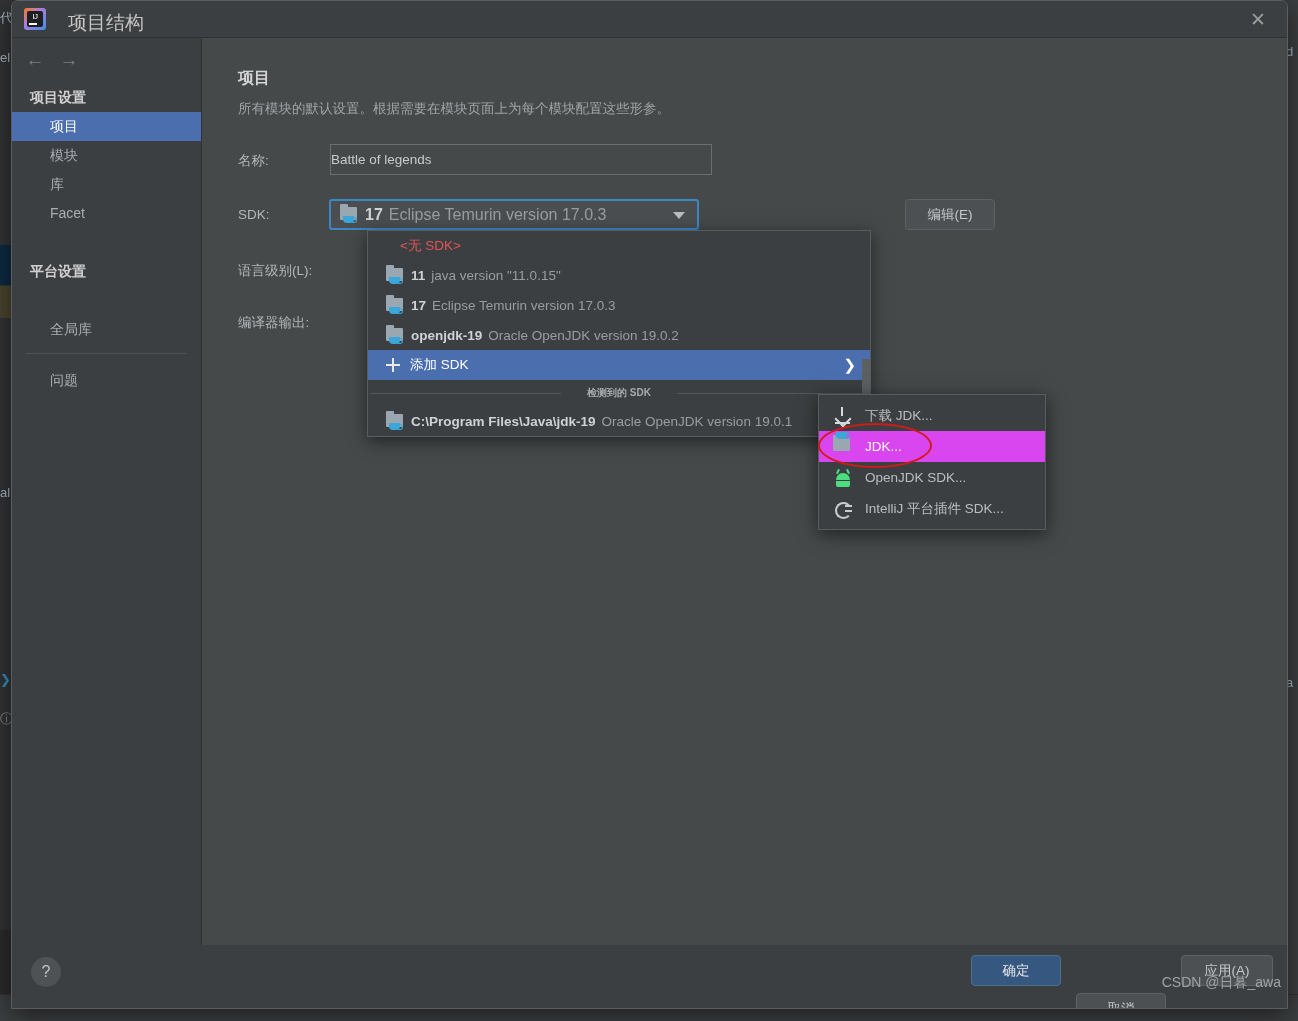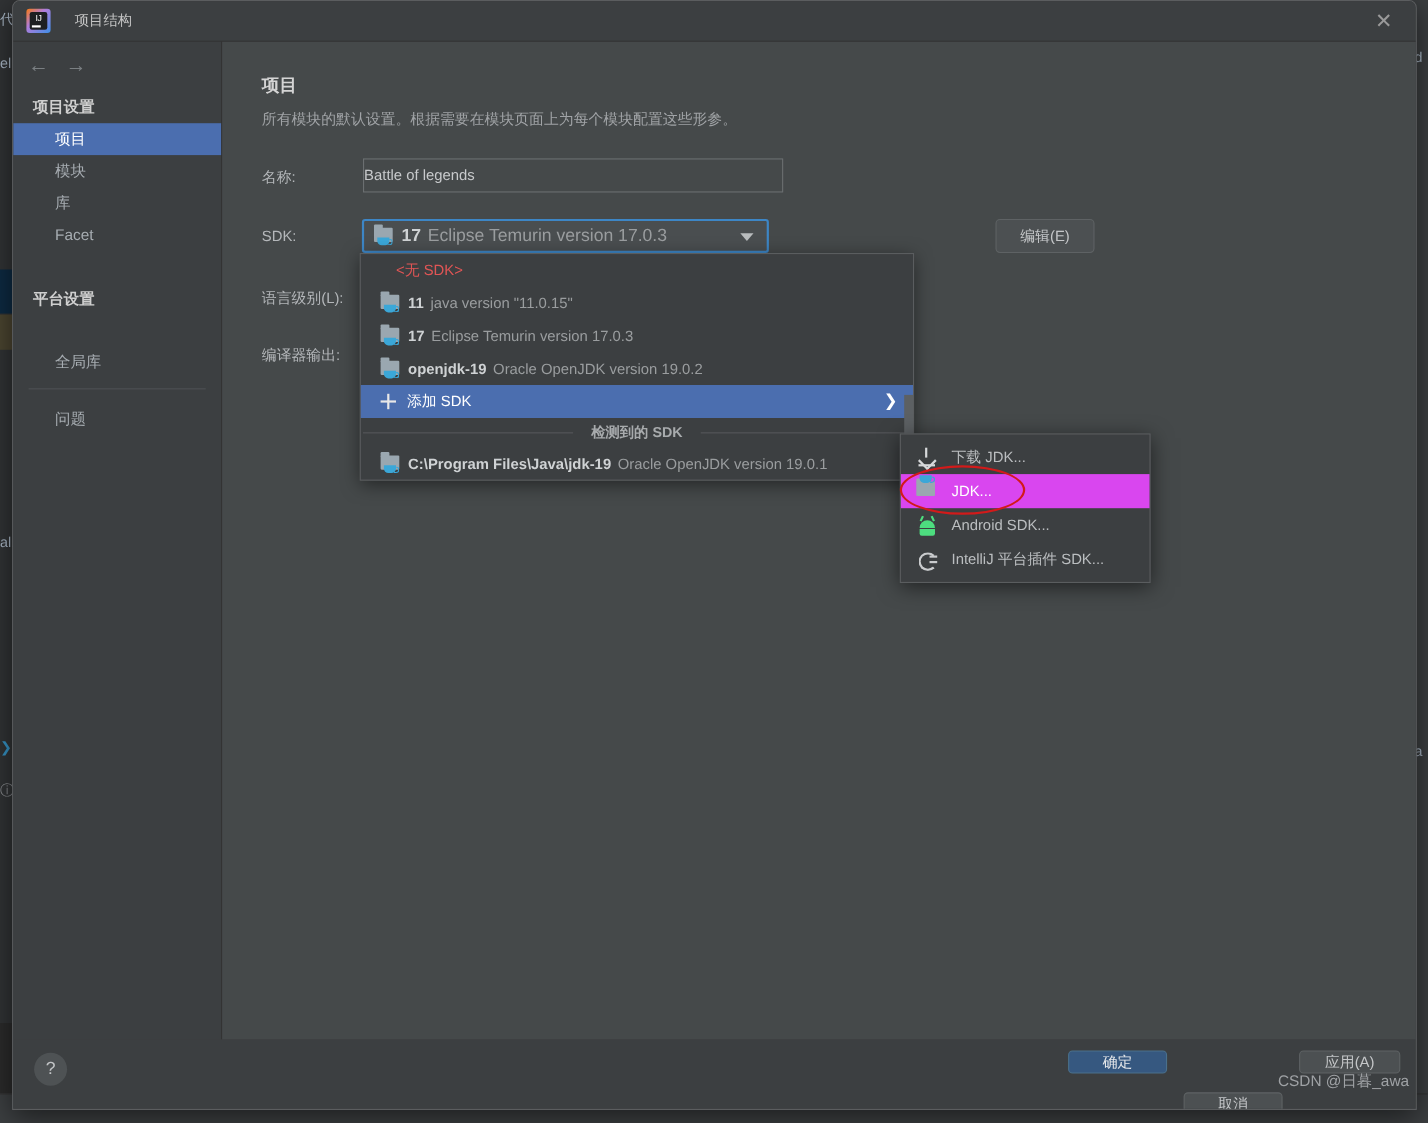--- a/index.html
+++ b/index.html
@@ -33,21 +33,21 @@
     position:absolute;left:12px;top:7px;width:22px;height:22px;border-radius:3px;
     background:linear-gradient(135deg,#f97a12 0%,#b07ddb 40%,#3d8fe8 100%);
     display:flex;align-items:center;justify-content:center;
   }
   .app-icon .inner{width:16px;height:16px;background:#1d1f21;border-radius:2px;position:relative;}
   .app-icon .inner::before{
     content:"IJ";position:absolute;left:0;right:0;top:1px;text-align:center;
     font-size:8px;color:#fff;font-family:"Liberation Sans",sans-serif;letter-spacing:-.5px;
   }
   .app-icon .inner::after{content:"";position:absolute;left:2px;bottom:2px;width:8px;height:2px;background:#fff;}
-  .dlg-title{position:absolute;left:56px;top:9px;font-size:13px;color:#c5c5c5;}
+  .dlg-title{position:absolute;left:56px;top:9px;font-size:19px;color:#c5c5c5;}
   .close-btn{
     position:absolute;right:14px;top:4px;width:30px;height:28px;
     display:flex;align-items:center;justify-content:center;color:#9a9a9a;font-size:19px;
     cursor:default;
   }
 
   .body-area{position:absolute;left:0;top:37px;right:0;bottom:0;}
 
   
   .sidebar{
@@ -127,21 +127,21 @@
   .p-sub{color:#9a9d9f;margin-left:6px;font-weight:400;}
   .plus{
     position:relative;width:14px;height:14px;margin-right:10px;flex:0 0 auto;
   }
   .plus::before,.plus::after{content:"";position:absolute;background:#e8e8e8;}
   .plus::before{left:0;top:6px;width:14px;height:2px;}
   .plus::after{left:6px;top:0;width:2px;height:14px;}
   .chev-right{position:absolute;right:14px;top:7px;color:#ffffff;font-size:15px;line-height:15px;}
   .sep-label{
     position:relative;height:26px;display:flex;align-items:center;justify-content:center;
-    font-size:13px;font-weight:bold;color:#a8abad;
+    font-size:10px;font-weight:bold;color:#a8abad;
   }
   .sep-label::before,.sep-label::after{
     content:"";position:absolute;top:13px;height:1px;background:#55585a;
   }
   .sep-label::before{left:2px;width:calc(50% - 60px);}
   .sep-label::after{right:2px;width:calc(50% - 60px);}
   .pop-scroll{position:absolute;right:0;top:128px;width:8px;height:60px;background:#5c6063;}
 
   
   .submenu{
@@ -180,21 +180,21 @@
   }
 
   
   .footer{position:absolute;left:0;right:0;bottom:0;height:63px;background:#3c3f41;}
   .help-btn{
     position:absolute;left:19px;top:12px;width:30px;height:30px;border-radius:50%;
     background:#4e5254;display:flex;align-items:center;justify-content:center;
     color:#c3c5c7;font-size:16px;
   }
   .btn{
-    position:absolute;top:10px;height:21px;border-radius:4px;box-sizing:border-box;
+    position:absolute;top:10px;height:31px;border-radius:4px;box-sizing:border-box;
     display:flex;align-items:center;justify-content:center;font-size:13.5px;
   }
   .btn-ok{left:959px;width:90px;background:#365880;border:1px solid #4a708b;color:#e6e8ea;}
   .btn-cancel{left:1064px;width:90px;background:#4c5052;border:1px solid #5e6264;color:#c5c7c9;margin-top:38px;}
   .btn-apply{left:1169px;width:92px;background:#4c5052;border:1px solid #5e6264;color:#c5c7c9;}
   .watermark{position:absolute;right:6px;bottom:16px;font-size:14px;color:#9fa2a5;}
 </style>
 </head>
 <body>
 
@@ -266,21 +266,21 @@
           <span class="p-main">17</span>
           <span class="p-sub">Eclipse Temurin version 17.0.3</span>
           <span class="arrow"></span>
         </div>
         <div class="btn-edit" style="top:161px;">编辑(E)</div>
 
         <div class="frow-label" style="left:36px;top:224px;">语言级别(L):</div>
 
         <div class="frow-label" style="left:36px;top:276px;">编译器输出:</div>
 
-        <div class="popup" style="top:192px;">
+        <div class="popup" style="top:192px;margin-left:40px;">
           <div class="pop-row nosdk">&lt;无 SDK&gt;</div>
 
           <div class="pop-row">
             <span class="jdk-icon">
                 <span class="folder"></span>
                 <span class="cup"></span>
               </span>
             <span class="p-main">11</span>
             <span class="p-sub">java version "11.0.15"</span>
           </div>
@@ -337,21 +337,21 @@
           </span>
           <span>JDK...</span>
         </div>
         <div class="sub-row">
           <span class="sub-ico ico-android">
             <span class="ant1"></span>
               <span class="ant2"></span>
               <span class="head"></span>
               <span class="body"></span>
           </span>
-          <span>Android SDK...</span>
+          <span>OpenJDK SDK...</span>
         </div>
         <div class="sub-row">
           <span class="sub-ico ico-plug">
             <span class="c"></span>
               <span class="p1"></span>
               <span class="p2"></span>
           </span>
           <span>IntelliJ 平台插件 SDK...</span>
         </div>
       </div>

